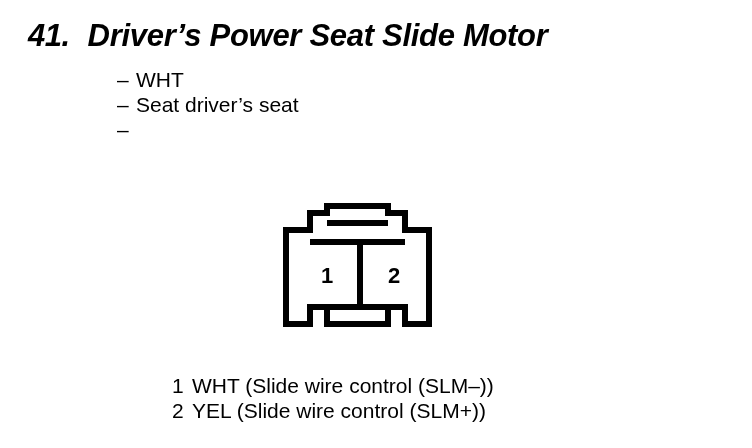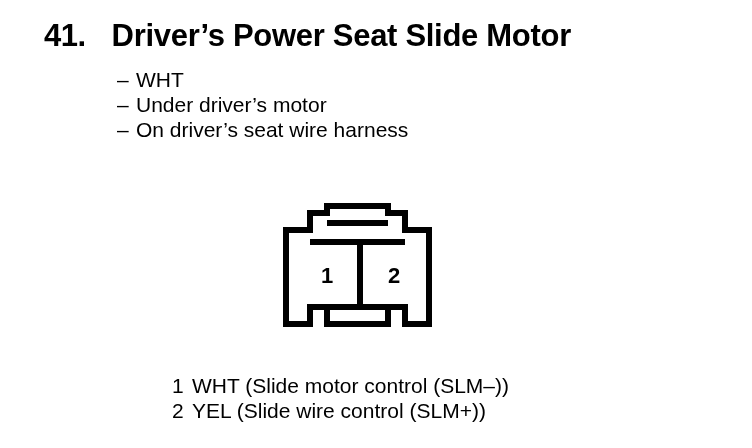--- a/index.html
+++ b/index.html
@@ -14,35 +14,36 @@
     position: relative;
     overflow: hidden;
     font-family: "Liberation Sans", sans-serif;
     color: #000000;
     -webkit-font-smoothing: none;
   }
 
   
   .header-row {
     position: absolute;
-    left: 44px;
+    left: 28px;
     top: 18px;
     display: flex;
     align-items: center;
     white-space: nowrap;
+    font-style: italic;
   }
   .item-number {
     font-size: 31px;
     font-weight: bold;
     letter-spacing: -0.5px;
   }
   .item-title {
     font-size: 31px;
     font-weight: bold;
-    margin-left: 26px;
+    margin-left: 18px;
     letter-spacing: -0.3px;
   }
 
   
   .spec-list {
     position: absolute;
     left: 117px;
     top: 67px;
     width: 520px;
   }
@@ -112,26 +113,25 @@
 
 <div class="spec-list">
 
   <div class="spec-item">
     <span class="spec-dash">–</span>
     <span class="spec-text">WHT</span>
   </div>
 
   <div class="spec-item">
     <span class="spec-dash">–</span>
-    <span class="spec-text">Under driver’s motor</span>
+    <span class="spec-text">Seat driver’s seat</span>
   </div>
 
   <div class="spec-item">
     <span class="spec-dash">–</span>
-    <span class="spec-text">On driver’s seat wire harness</span>
   </div>
 
 </div>
 
 <div class="connector-figure">
   <svg width="160" height="130" viewBox="0 0 160 130" xmlns="http://www.w3.org/2000/svg">
 
     <g>
       <path d="M 3 27
                L 27 27
@@ -167,21 +167,21 @@
     <text class="pin-number" x="44" y="80" text-anchor="middle">1</text>
     <text class="pin-number" x="111" y="80" text-anchor="middle">2</text>
 
   </svg>
 </div>
 
 <div class="pin-legend">
 
   <div class="legend-row">
     <span class="legend-pin">1</span>
-    <span class="legend-desc">WHT (Slide motor control (SLM–))</span>
+    <span class="legend-desc">WHT (Slide wire control (SLM–))</span>
   </div>
 
   <div class="legend-row">
     <span class="legend-pin">2</span>
     <span class="legend-desc">YEL (Slide wire control (SLM+))</span>
   </div>
 
 </div>
 
 </body></html>

